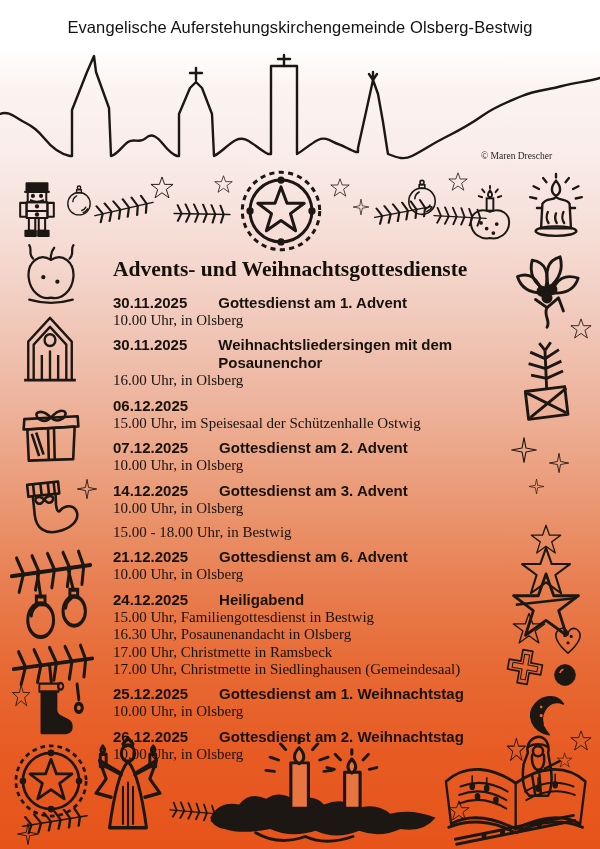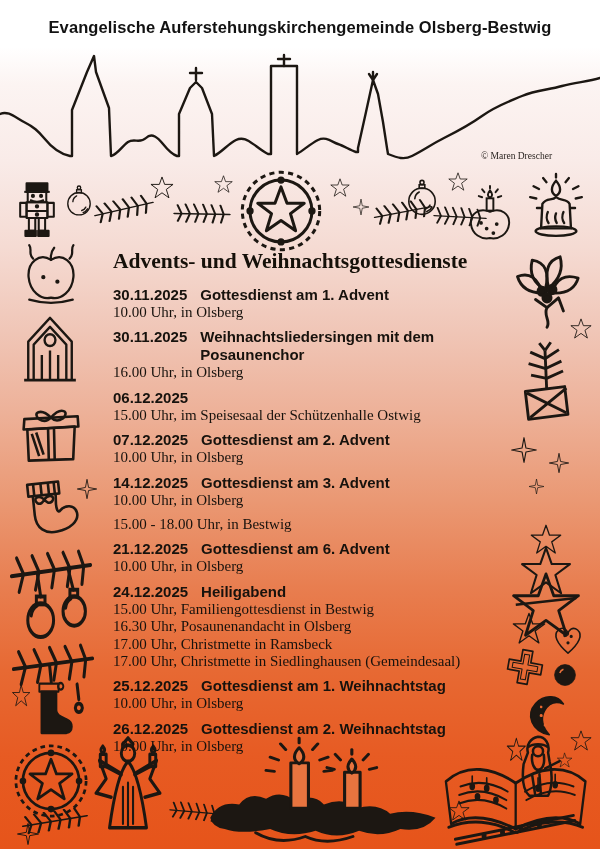--- a/index.html
+++ b/index.html
@@ -14,34 +14,34 @@
       #edb097 49%,
       #ea9873 59%,
       #e87e50 69%,
       #e76933 79%,
       #e75b23 89%,
       #e6541a 100%);
     font-family:"Liberation Sans",sans-serif;color:#1c1712;
   }
   .hdr{
     position:absolute;top:18px;left:0;width:600px;text-align:center;
-    font-size:16.5px;font-weight:bold;color:#121212;letter-spacing:0.1px;
+    font-size:16.5px;font-weight:normal;color:#121212;letter-spacing:0.1px;
   }
   .skyline{position:absolute;top:52px;left:0;width:600px;height:122px;}
   .credit{
     position:absolute;top:151px;left:481px;
     font-family:"Liberation Serif",serif;font-size:9.5px;color:#2a2420;
   }
   .content{position:absolute;left:113px;top:241px;width:412px;}
   .sec-title{
     font-family:"Liberation Serif",serif;font-weight:bold;font-size:21.5px;
-    color:#151009;margin:8px 0 13px 0;line-height:24px;
+    color:#151009;margin:16px 0 13px 0;line-height:24px;
   }
   .event{margin-bottom:7px;}
-  .event-head{display:flex;gap:13px;font-weight:bold;font-size:15px;line-height:18px;color:#17120d;}
+  .event-head{display:flex;gap:31px;font-weight:bold;font-size:15px;line-height:18px;color:#17120d;}
   .event-date{white-space:nowrap;}
   .detail{font-family:"Liberation Serif",serif;font-size:15px;line-height:17.4px;color:#17120d;}
   .deco{position:absolute;}
   .deco svg{width:100%;height:100%;overflow:visible;display:block;}
   .hidden-defs{position:absolute;width:0;height:0;overflow:hidden;}
 </style>
 </head>
 <body>
 
 <div class="page">

